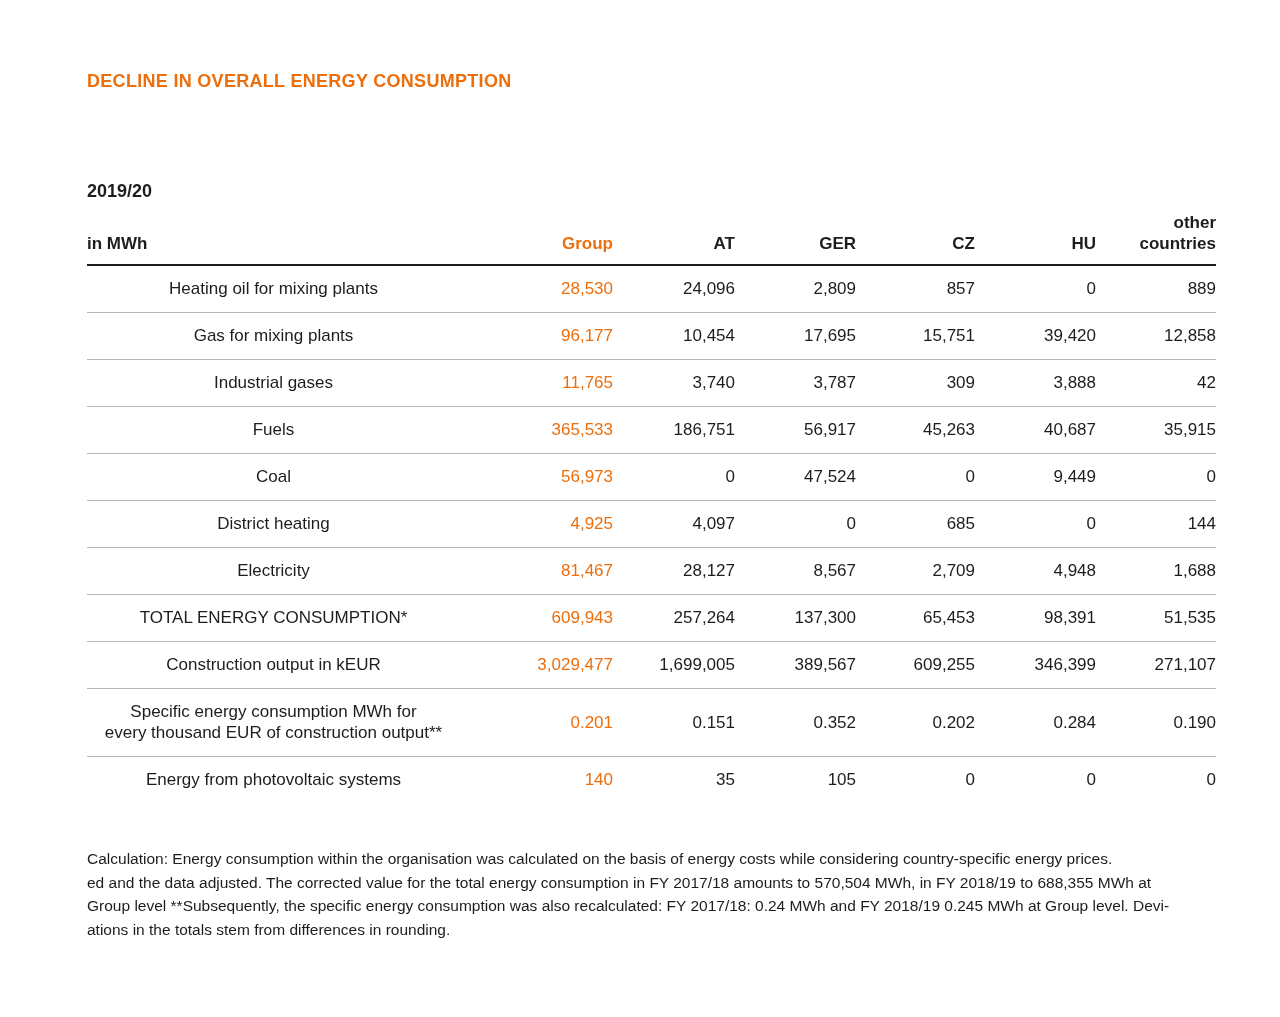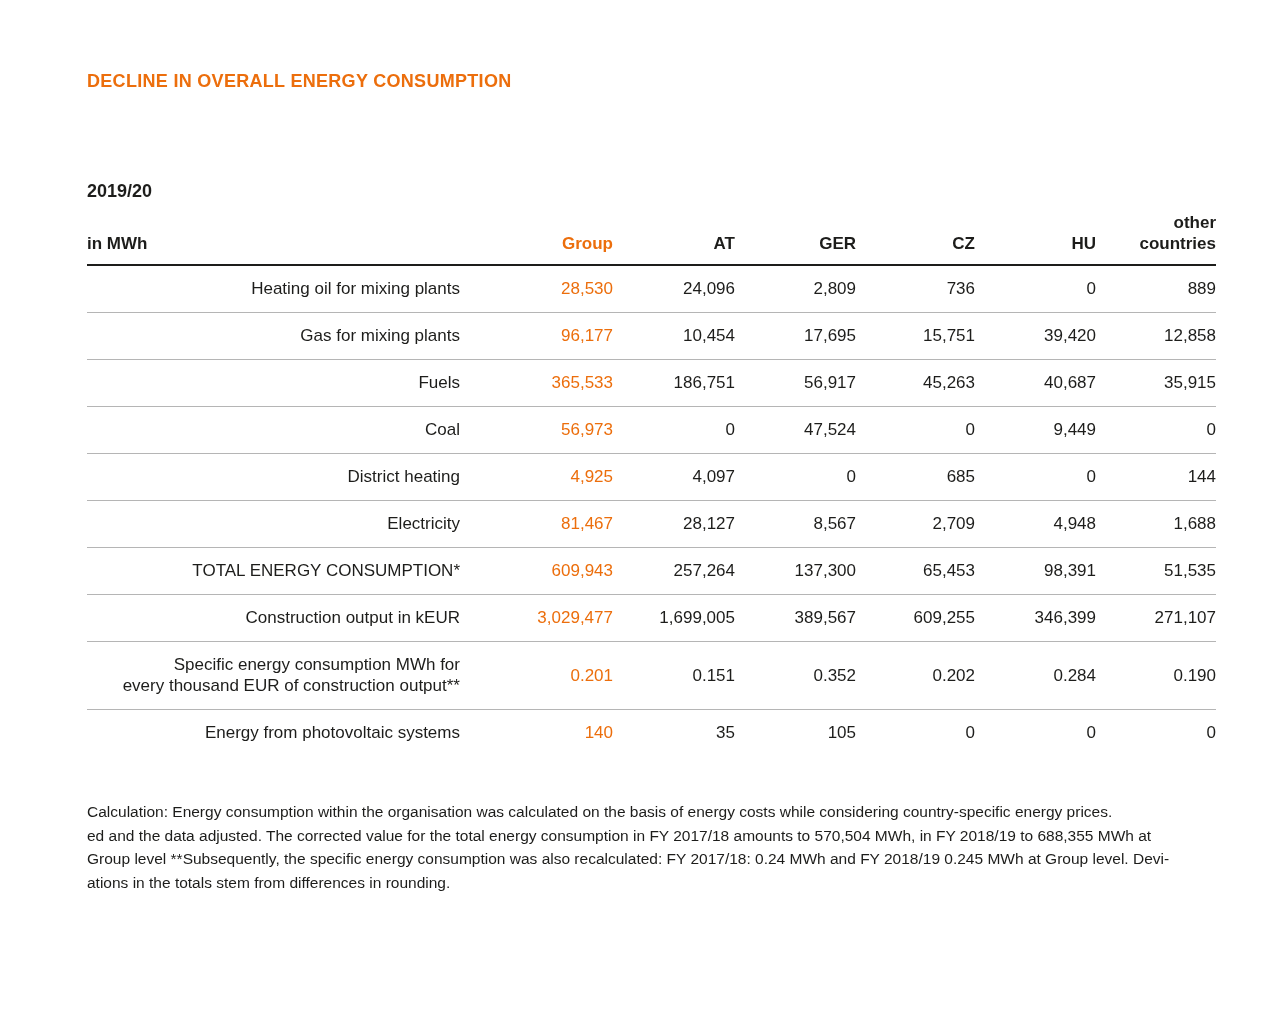--- a/index.html
+++ b/index.html
@@ -55,21 +55,21 @@
   thead th.num { text-align: right; }
   thead th.label-col { text-align: left; }
   thead th.accent { color: var(--accent, #ec6e0c); }
   tbody td {
     padding: 12px 0 13px 0;
     vertical-align: middle;
     border-top: 1px solid var(--rule-light, #b5b5b5);
   }
   tbody tr:first-child td { border-top: none; }
   tbody td.num { text-align: right; }
-  tbody td.label-col { text-align: right; padding-right: 16px; }
+  tbody td.label-col { text-align: center; padding-right: 16px; }
   tbody td.accent { color: var(--accent, #ec6e0c); }
   .footnote {
     margin-top: 44px;
     font-size: 15.5px;
     line-height: 23.7px;
     color: var(--text, #1d1d1b);
   }
 </style>
 </head>
 <body>
@@ -101,32 +101,41 @@
           <th class="num">HU</th>
           <th class="num">other countries</th>
         </tr>
       </thead>
       <tbody>
         <tr>
           <td class="label-col">Heating oil for mixing plants</td>
           <td class="num accent">28,530</td>
           <td class="num">24,096</td>
           <td class="num">2,809</td>
-          <td class="num">736</td>
+          <td class="num">857</td>
           <td class="num">0</td>
           <td class="num">889</td>
         </tr>
         <tr>
           <td class="label-col">Gas for mixing plants</td>
           <td class="num accent">96,177</td>
           <td class="num">10,454</td>
           <td class="num">17,695</td>
           <td class="num">15,751</td>
           <td class="num">39,420</td>
           <td class="num">12,858</td>
+        </tr>
+        <tr>
+          <td class="label-col">Industrial gases</td>
+          <td class="num accent">11,765</td>
+          <td class="num">3,740</td>
+          <td class="num">3,787</td>
+          <td class="num">309</td>
+          <td class="num">3,888</td>
+          <td class="num">42</td>
         </tr>
         <tr>
           <td class="label-col">Fuels</td>
           <td class="num accent">365,533</td>
           <td class="num">186,751</td>
           <td class="num">56,917</td>
           <td class="num">45,263</td>
           <td class="num">40,687</td>
           <td class="num">35,915</td>
         </tr>

